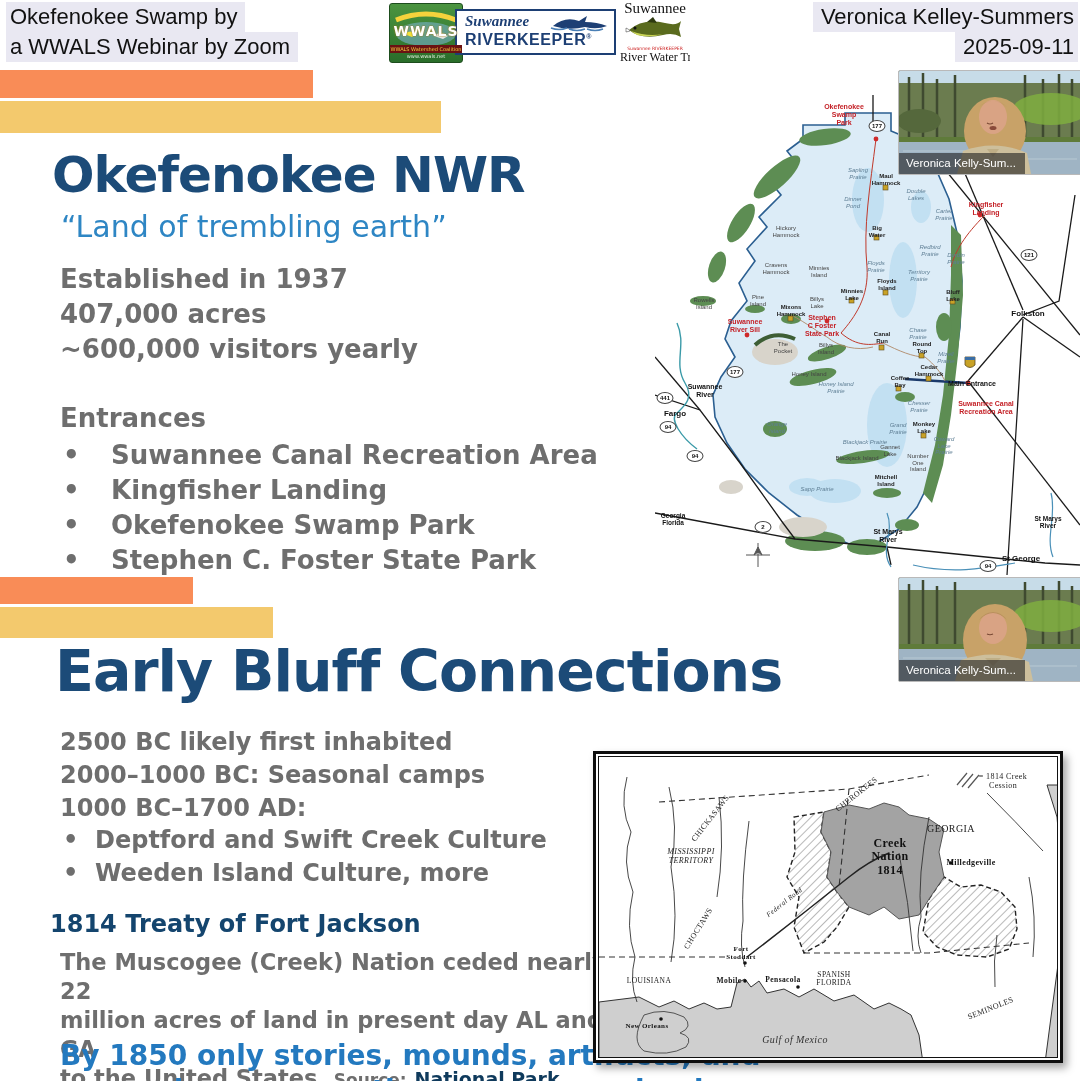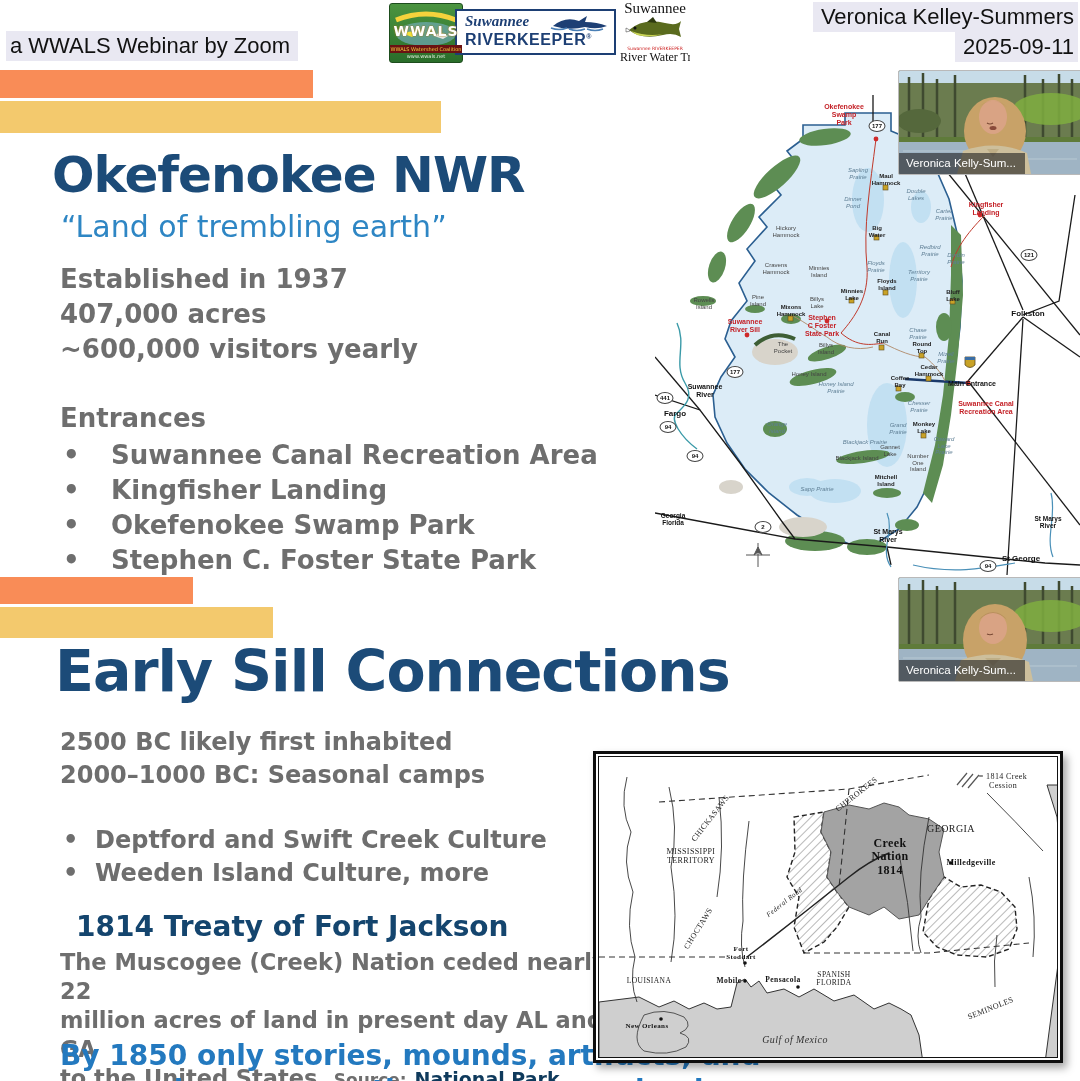--- a/index.html
+++ b/index.html
@@ -60,36 +60,36 @@
   .cam .cam-label{position:absolute;left:0;bottom:0;background:rgba(35,35,35,0.62);color:#fff;
       font-family:"Liberation Sans",sans-serif;font-size:11.5px;line-height:21px;padding:0 9px 0 7px;}
   .cam1{left:898px;top:70px;}
   .cam2{left:898px;top:577px;}
 
   
   .s2-title{left:55px;top:638px;font-size:57px;font-weight:bold;color:#1c4b78;letter-spacing:-1px;}
   .s2-lines{left:60px;top:726px;font-size:24px;font-weight:bold;color:#6e6e6e;line-height:33px;}
   .s2-list{left:63px;top:824px;font-size:24px;line-height:33px;}
   .s2-list .bdot{width:32px;}
-  .s2-treaty-h{left:76px;top:910px;font-size:28px;font-weight:bold;color:#14456e;}
+  .s2-treaty-h{left:50px;top:910px;font-size:24px;font-weight:bold;color:#14456e;}
   .s2-para{left:60px;top:948px;font-size:22.5px;font-weight:bold;color:#6e6e6e;line-height:29px;width:560px;}
   .src-label{font-size:17px;}
   .src-link{font-size:19px;color:#0f3a5c;text-decoration:underline;cursor:pointer;}
   .s2-blue{left:60px;top:1038px;font-size:28px;font-weight:bold;color:#2379bf;line-height:35px;}
 
   
   .map2{left:593px;top:751px;width:470px;height:312px;background:#fff;border:3px solid #0e0e0e;
       box-shadow:4px 5px 8px rgba(0,0,0,0.35);box-sizing:border-box;}
   .map2-inner{position:absolute;left:2px;top:2px;right:2px;bottom:2px;border:1px solid #111;overflow:hidden;}
 </style>
 </head>
 <body>
 
 <div class="abs hdr-left">
-  <br>
+  <span>Okefenokee Swamp by</span><br>
   <span>a WWALS Webinar by Zoom</span>
 </div>
 
 <div class="abs logo-wwals">
   <svg width="72" height="58" style="position:absolute;left:0;top:0;">
     <path d="M6,16 Q36,4 66,16" fill="none" stroke="#f5d23c" stroke-width="5"></path>
     <ellipse cx="36" cy="30" rx="30" ry="12" fill="#7fb6d9" opacity="0.55"></ellipse>
     <path d="M14,30 q6,-5 12,0 l-4,3 z" fill="#f0e13a"></path>
     <path d="M44,32 q7,-6 14,0 l-5,3 z" fill="#e8e8e8"></path>
   </svg>
@@ -416,25 +416,26 @@
     <path d="M88,52 q3,2 6,0" stroke="#7a4a35" stroke-width="1.2" fill="none"></path>
     <ellipse cx="94" cy="57" rx="3.5" ry="2" fill="#8a4a3a"></ellipse>
     <path d="M88,78 L100,78 L94,86 Z" fill="#bfae86"></path>
   </svg>
   <span class="cam-label">Veronica Kelly-Sum...</span>
 </div>
 
 <div class="bar orange" style="top:577px;width:193px;height:27px;"></div>
 <div class="bar yellow" style="top:607px;width:273px;height:31px;"></div>
 
-<div class="abs s2-title">Early Sill Connections</div>
+<div class="abs s2-title">Early Bluff Connections</div>
 
 <div class="abs s2-lines">
   <div>2500 BC likely first inhabited</div>
   <div>2000–1000 BC: Seasonal camps</div>
+  <div>1000 BC–1700 AD:</div>
 </div>
 
 <ul class="abs blist s2-list" style="font-size:24px;color:#6e6e6e;">
   <li>
       <span class="bdot">•</span>
       <span>Deptford and Swift Creek Culture</span>
     </li>
   <li>
       <span class="bdot">•</span>
       <span>Weeden Island Culture, more</span>
@@ -508,21 +509,21 @@
         <circle cx="146" cy="206" r="1.8"></circle>
           <circle cx="352" cy="106" r="1.8"></circle>
         <circle cx="146" cy="224" r="1.8"></circle>
           <circle cx="199" cy="230" r="1.8"></circle>
         <circle cx="62" cy="262" r="1.8"></circle>
       </g>
     </svg>
   <span class="maplabel" style="left: 404px; top: 25px; color: rgb(34, 34, 34); font-size: 8px; transform: translate(-50%, -50%);">= 1814 Creek Cession</span>
       <span class="maplabel" style="left: 258px; top: 38px; color: rgb(34, 34, 34); font-size: 8px; transform: translate(-50%, -50%) rotate(-38deg);">CHEROKEES</span>
       <span class="maplabel" style="left: 112px; top: 62px; color: rgb(34, 34, 34); font-size: 8px; transform: translate(-50%, -50%) rotate(-52deg);">CHICKASAWS</span>
-      <span class="maplabel" style="left: 92px; top: 100px; color: rgb(34, 34, 34); font-size: 8px; transform: translate(-50%, -50%);">MISSISSIPPI
+      <span class="maplabel" style="left: 92px; top: 100px; color: rgb(34, 34, 34); font-size: 8px; transform: translate(-50%, -50%); font-style: italic;">MISSISSIPPI
 TERRITORY</span>
       <span class="maplabel" style="left: 352px; top: 72px; color: rgb(34, 34, 34); font-size: 10px; transform: translate(-50%, -50%);">GEORGIA</span>
       <span class="maplabel" style="left: 291px; top: 100px; color: rgb(17, 17, 17); font-size: 12px; font-weight: bold; transform: translate(-50%, -50%);">Creek
 Nation
 1814</span>
       <span class="maplabel" style="left: 372px; top: 106px; color: rgb(17, 17, 17); font-size: 8px; font-weight: bold; transform: translate(-50%, -50%);">Milledgeville</span>
       <span class="maplabel" style="left: 100px; top: 172px; color: rgb(34, 34, 34); font-size: 8px; transform: translate(-50%, -50%) rotate(-58deg);">CHOCTAWS</span>
       <span class="maplabel" style="left: 186px; top: 146px; color: rgb(34, 34, 34); font-size: 7px; font-style: italic; transform: translate(-50%, -50%) rotate(-38deg);">Federal Road</span>
       <span class="maplabel" style="left: 142px; top: 197px; color: rgb(17, 17, 17); font-size: 7px; font-weight: bold; transform: translate(-50%, -50%);">Fort
 Stoddart</span>

